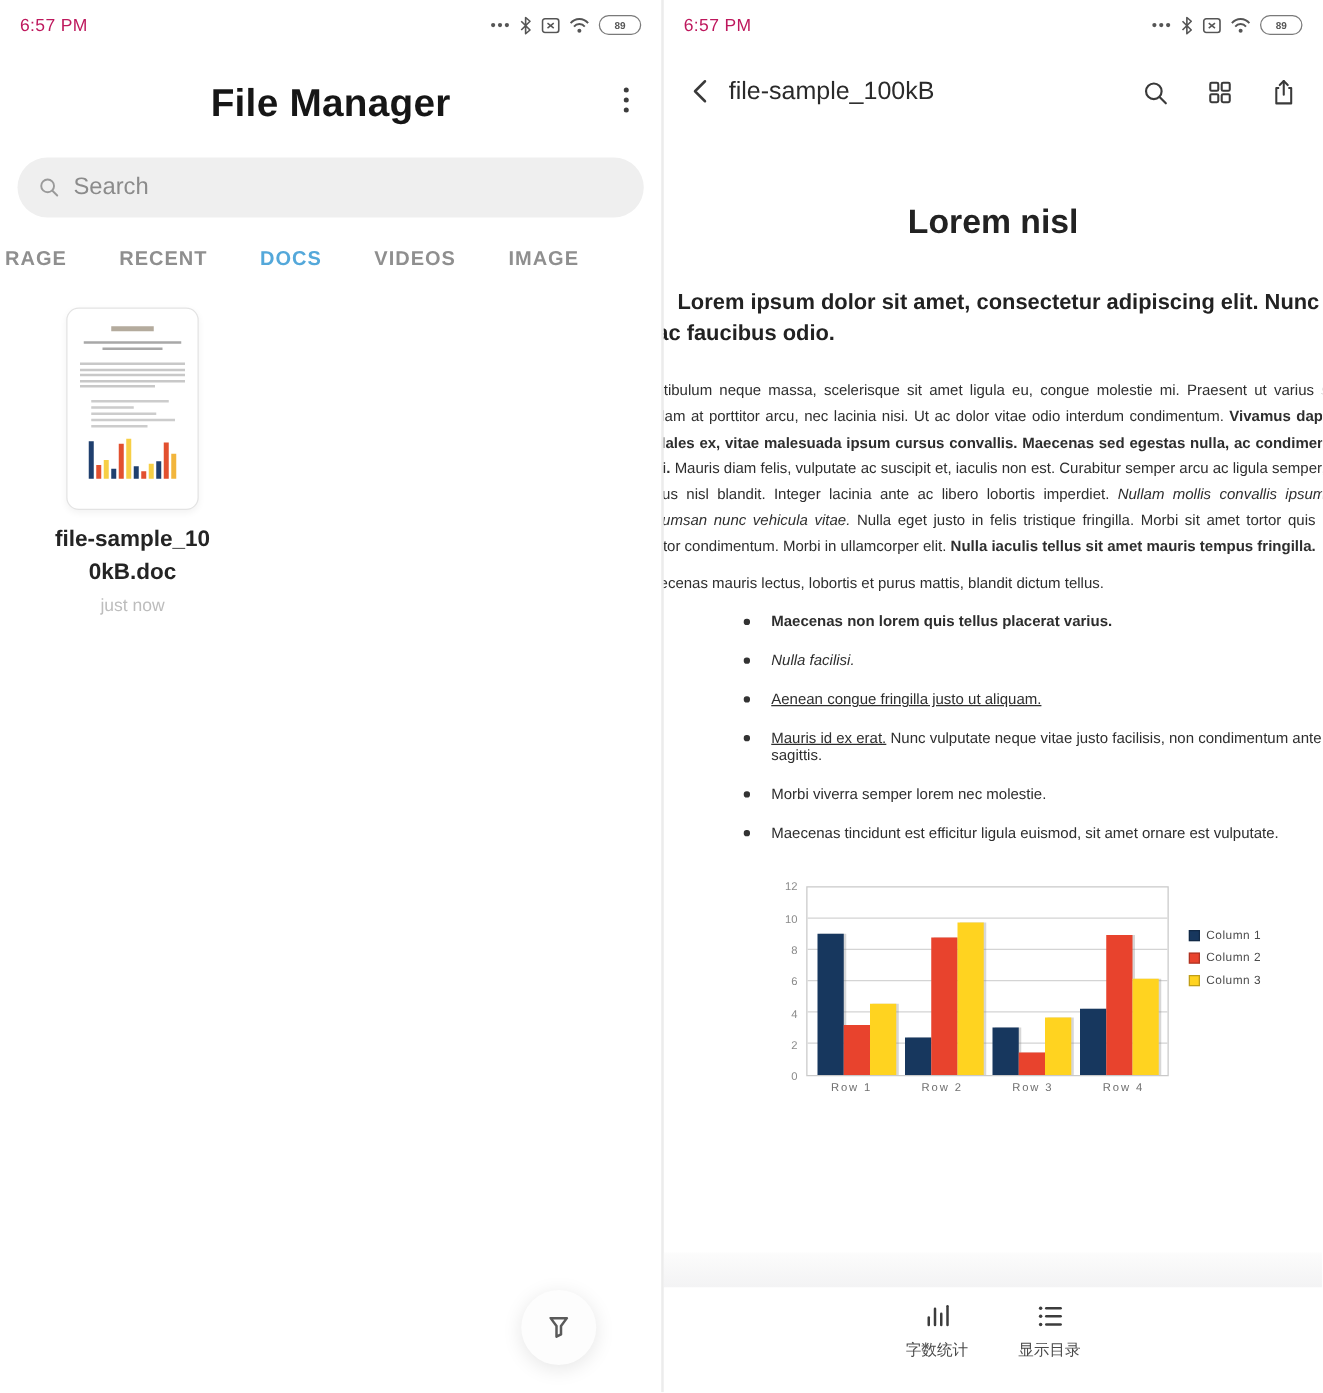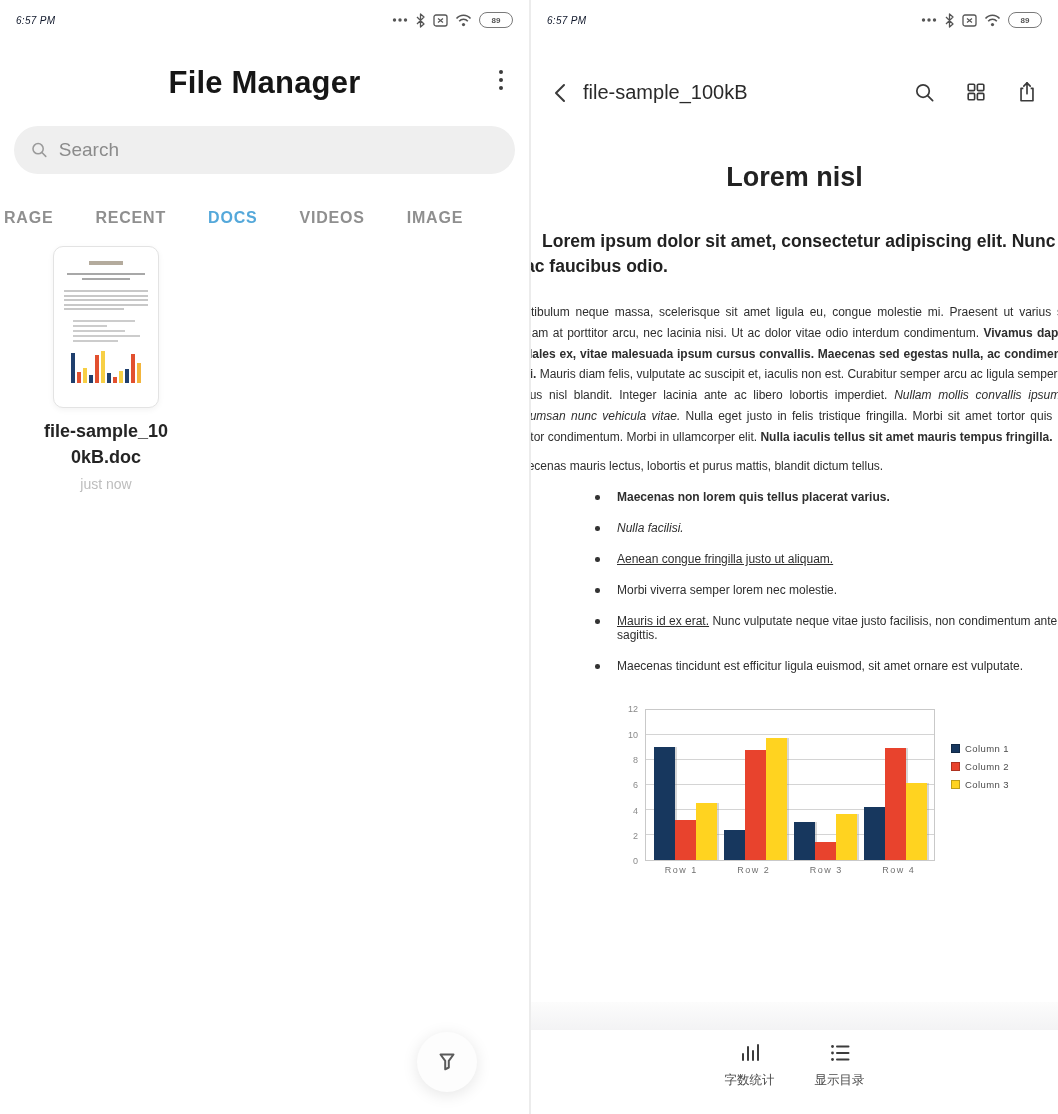--- a/index.html
+++ b/index.html
@@ -3,39 +3,39 @@
 <meta charset="utf-8">
 <style>
   * { margin:0; padding:0; box-sizing:border-box; }
   body { font-family:"Liberation Sans", sans-serif; background:#fff; }
   .canvas { width:1058px; height:1114px; display:flex; background:#fff; overflow:hidden; }
   .screen { width:529px; height:1114px; position:relative; overflow:hidden; background:#fff; }
   .screen.right { border-left:2px solid #ececec; }
 
   
   .status-bar { display:flex; justify-content:space-between; align-items:center; padding:10px 16px 0 16px; height:30px; }
-  .status-time { font-size:10px; color:#0f172a; letter-spacing:.3px;font-style:italic; }
+  .status-time { font-size:14px; color:#be185d; letter-spacing:.3px; }
   .status-icons { display:flex; align-items:center; gap:7px; color:#4a4a4a; }
   .status-icons svg { display:block; }
   .batt { position:relative; width:34px; height:16px; border:1.5px solid #7a7a7a; border-radius:8px;
           display:flex; align-items:center; justify-content:center; font-size:8px; color:#555; font-weight:bold; }
 
   
   .fm-header { position:relative; margin-top:34px; height:38px; display:flex; align-items:center; justify-content:center; }
   .fm-title { font-size:31px; font-weight:bold; color:#161616; letter-spacing:.2px; }
   .menu-dots { position:absolute; right:26px; top:6px; display:flex; flex-direction:column; gap:4px; cursor:pointer; }
   .menu-dots i { width:4px; height:4px; border-radius:50%; background:#3c3c3c; }
 
   .search-pill { margin:24px 14px 0 14px; height:48px; background:#efefef; border-radius:24px;
                  display:flex; align-items:center; padding:0 16px; gap:10px; }
   .search-pill input { border:0; background:transparent; outline:none; font-size:19px; color:#555; width:100%;
                        font-family:"Liberation Sans", sans-serif; }
   .search-pill input::placeholder { color:#8b8b8b; }
 
-  .tab-row { position:relative; margin-top:25px; height:28px; display:flex; align-items:flex-end; gap:42px;
+  .tab-row { position:relative; margin-top:25px; height:28px; display:flex; align-items:flex-start; gap:42px;
              padding-left:4px; white-space:nowrap; overflow:hidden; }
   .tab { font-size:16px; font-weight:bold; color:#8f8f8f; letter-spacing:.8px; cursor:pointer; }
   .tab.active { color:#54a8da; }
   .tab-fade { position:absolute; right:0; top:0; width:34px; height:100%;
               background:linear-gradient(90deg, rgba(255,255,255,0), #fff 85%); pointer-events:none; }
 
   .file-card { position:absolute; left:30px; top:246px; width:152px; text-align:center; cursor:pointer; }
   .thumb { width:106px; height:162px; margin:0 auto; background:#fff; border:1.5px solid #e3e3e3; border-radius:10px;
            box-shadow:0 2px 6px rgba(0,0,0,.05); padding:12px 9px 8px 9px; overflow:hidden; }
   .t-title { width:34px; height:3.5px; background:#b4ab9d; margin:2px auto 8px auto; }
@@ -45,21 +45,21 @@
   .t-chart { margin-top:5px; height:36px; display:flex; align-items:flex-end; justify-content:center; gap:1.5px; }
   .t-chart i { display:block; width:4.5px; }
   .file-name { margin-top:10px; font-size:18px; font-weight:bold; color:#242424; line-height:1.45; }
   .file-time { margin-top:6px; font-size:14px; color:#bdbdbd; }
 
   .fab { position:absolute; left:417px; top:1032px; width:60px; height:60px; border-radius:50%;
          background:#fdfdfd; box-shadow:0 3px 16px rgba(0,0,0,.10); display:flex; align-items:center;
          justify-content:center; cursor:pointer; }
 
   
-  .nav-bar { margin-top:32px; height:42px; display:flex; align-items:flex-end; padding:0 20px; }
+  .nav-bar { margin-top:32px; height:42px; display:flex; align-items:flex-start; padding:0 20px; }
   .back-btn { display:flex; align-items:center; cursor:pointer; }
   .nav-title { margin-left:14px; font-size:20px; color:#2a2a2a; }
   .nav-actions { margin-left:auto; display:flex; align-items:center; gap:29px; }
   .nav-actions > span { cursor:pointer; display:flex; }
 
   .doc { position:relative; }
   .doc-title { margin-top:58px; text-align:center; font-size:27px; font-weight:bold; color:#222; }
   .doc-subtitle { width:544px; margin:36px 0 0 -6px; text-indent:17px; font-size:17.5px; font-weight:bold;
                   color:#222; line-height:1.4; }
   .doc-paragraph { width:572px; margin:24px 0 0 -20px; font-size:12px; color:#2e2e2e; line-height:1.73;
@@ -264,22 +264,22 @@
 
     <div class="doc">
       <div class="doc-title">Lorem nisl</div>
       <div class="doc-subtitle">Lorem ipsum dolor sit amet, consectetur adipiscing elit. Nunc ac faucibus odio.</div>
       <div class="doc-paragraph"><span>Vestibulum neque massa, scelerisque sit amet ligula eu, congue molestie mi. Praesent ut varius sem. Nullam at porttitor arcu, nec lacinia nisi. Ut ac dolor vitae odio interdum condimentum. </span><span style="font-weight: bold;">Vivamus dapibus sodales ex, vitae malesuada ipsum cursus convallis. Maecenas sed egestas nulla, ac condimentum orci. </span><span>Mauris diam felis, vulputate ac suscipit et, iaculis non est. Curabitur semper arcu ac ligula semper, nec luctus nisl blandit. Integer lacinia ante ac libero lobortis imperdiet. </span><span style="font-style: italic;">Nullam mollis convallis ipsum, ac accumsan nunc vehicula vitae. </span><span>Nulla eget justo in felis tristique fringilla. Morbi sit amet tortor quis risus auctor condimentum. Morbi in ullamcorper elit. </span><span style="font-weight: bold;">Nulla iaculis tellus sit amet mauris tempus fringilla.</span></div>
       <div class="doc-intro">Maecenas mauris lectus, lobortis et purus mattis, blandit dictum tellus.</div>
       <ul class="doc-bullets">
         <li><span class="b-bold">Maecenas non lorem quis tellus placerat varius.</span></li>
         <li><span class="b-italic">Nulla facilisi.</span></li>
         <li><span class="b-underline">Aenean congue fringilla justo ut aliquam.</span></li>
+        <li><span class="u-lead">Mauris id ex erat.</span><span> Nunc vulputate neque vitae justo facilisis, non condimentum ante sagittis.</span></li>
         <li><span>Morbi viverra semper lorem nec molestie.</span></li>
-        <li><span class="u-lead">Mauris id ex erat.</span><span> Nunc vulputate neque vitae justo facilisis, non condimentum ante sagittis.</span></li>
         <li><span>Maecenas tincidunt est efficitur ligula euismod, sit amet ornare est vulputate.</span></li>
       </ul>
 
       <div class="chart-wrap">
         <div class="chart-y-axis">
             <div class="ytick" style="bottom: calc(0% - 5px);">0</div>
             <div class="ytick" style="bottom: calc(16.6667% - 5px);">2</div>
             <div class="ytick" style="bottom: calc(33.3333% - 5px);">4</div>
             <div class="ytick" style="bottom: calc(50% - 5px);">6</div>
             <div class="ytick" style="bottom: calc(66.6667% - 5px);">8</div>

